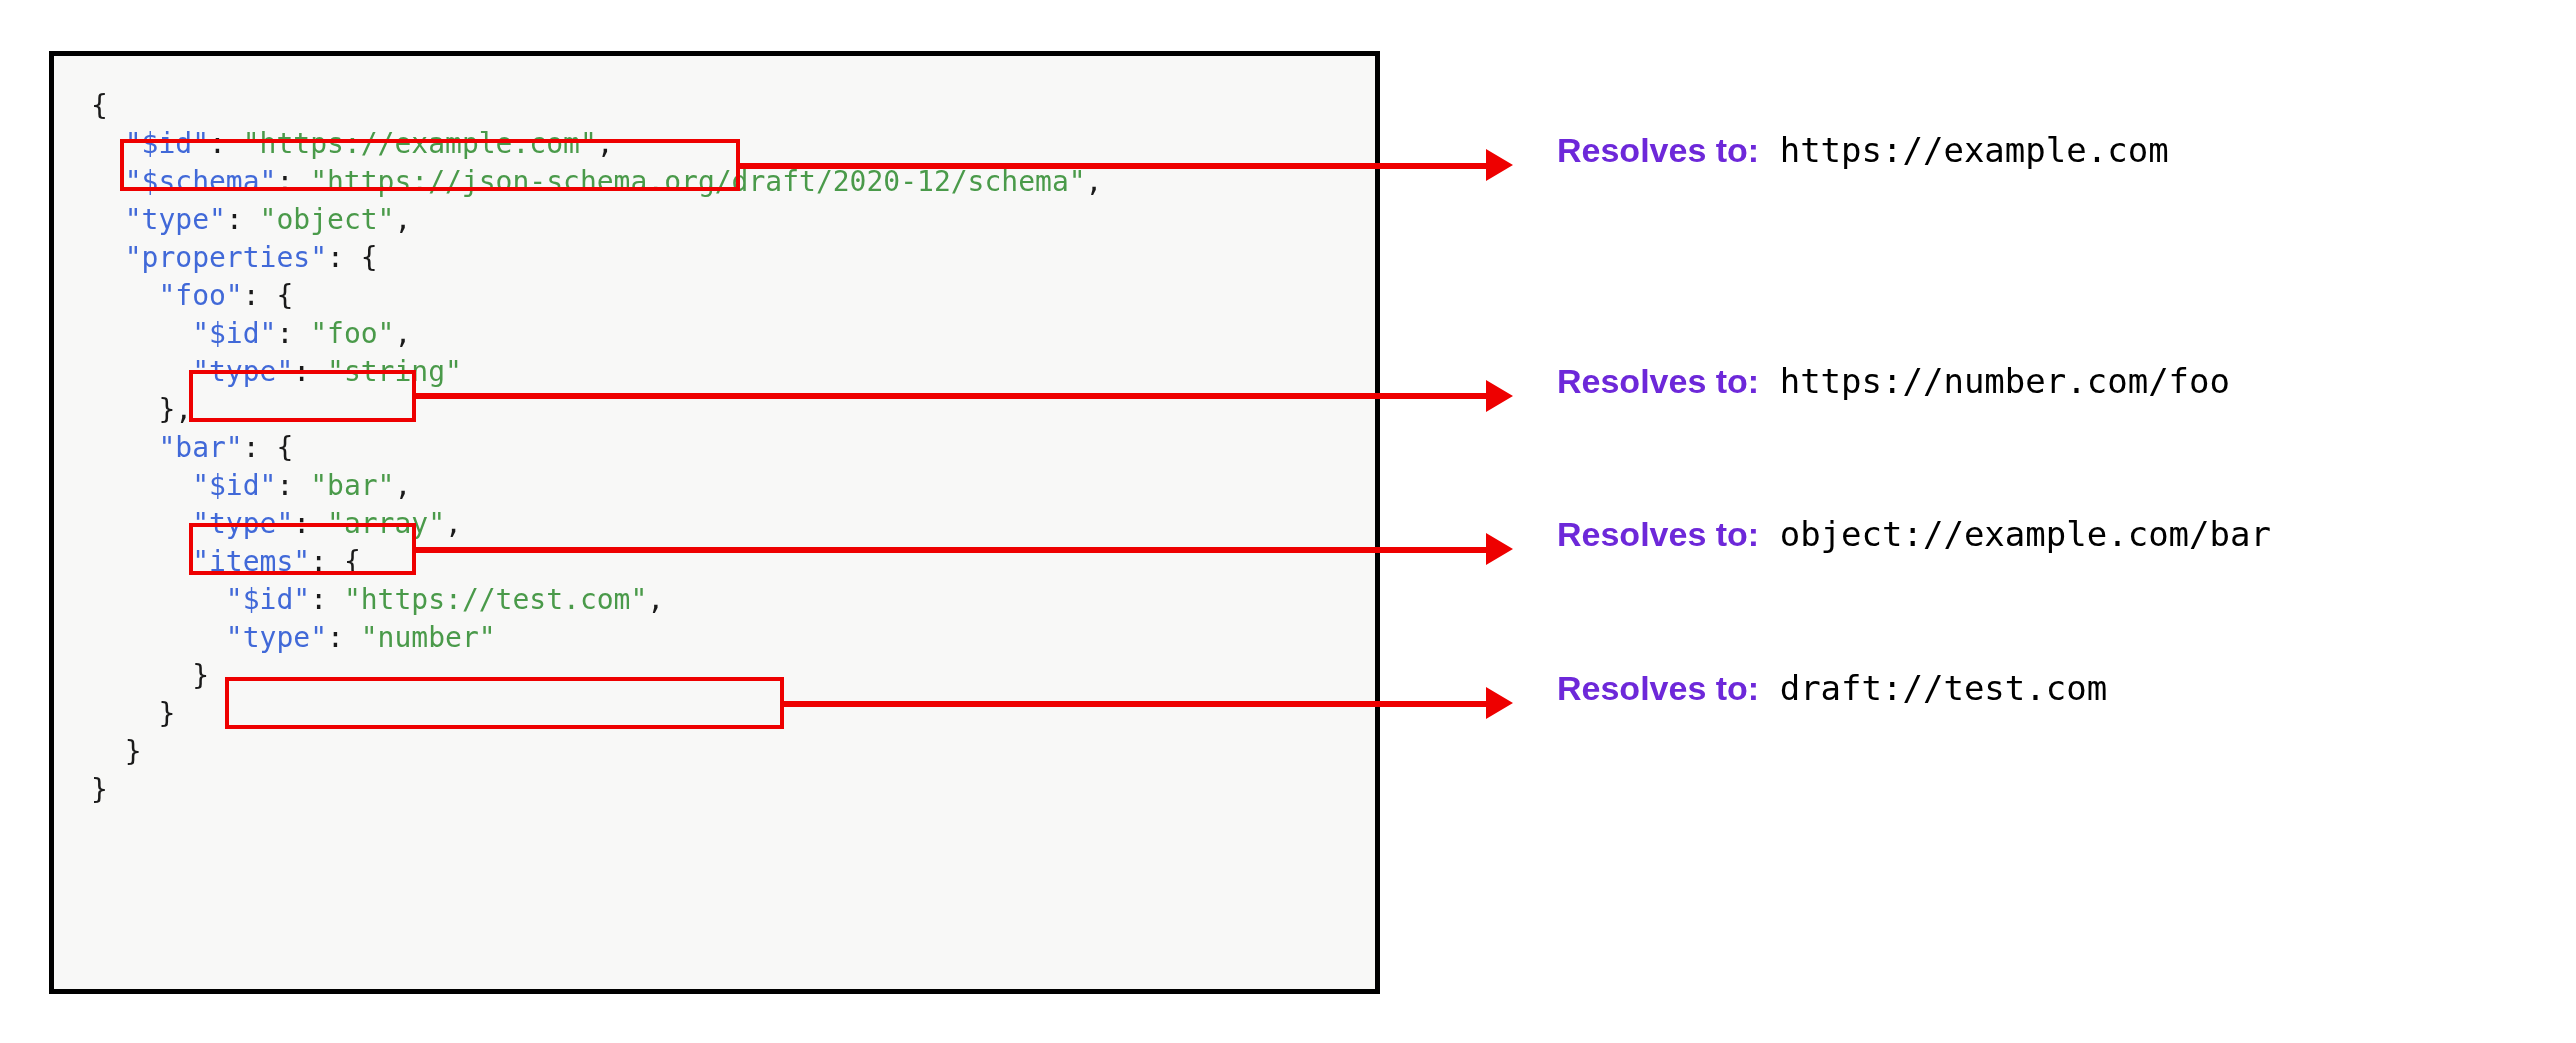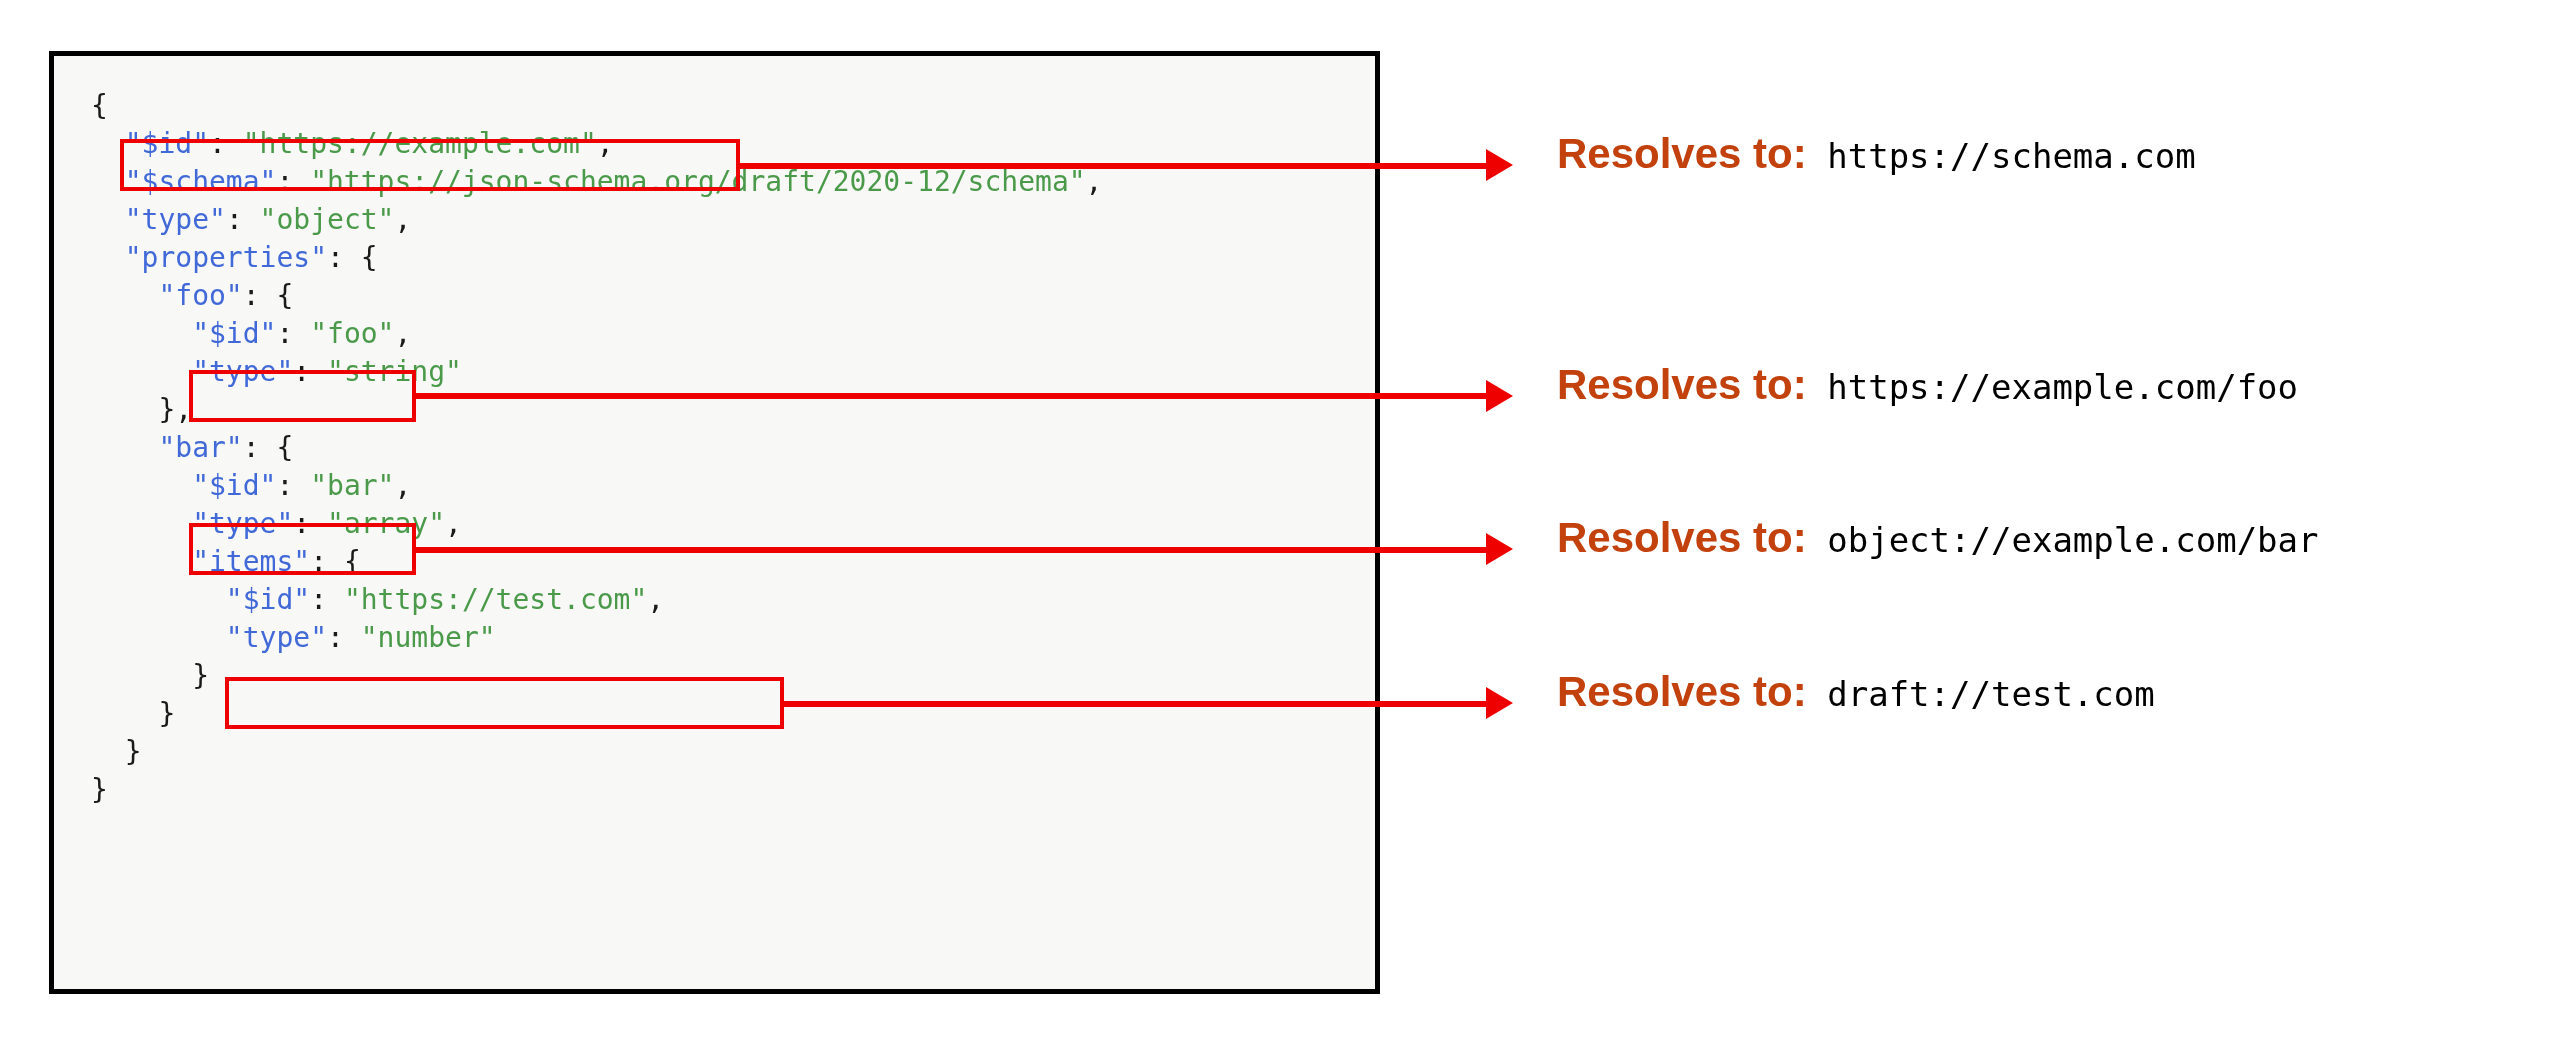--- a/index.html
+++ b/index.html
@@ -67,22 +67,22 @@
 
   
   .annot {
     position: absolute;
     white-space: nowrap;
     line-height: 1;
   }
   .annot .lead-label {
     font-family: "Liberation Sans", sans-serif;
     font-weight: bold;
-    font-size: 42px;
-    color: #c2410c;
+    font-size: 34px;
+    color: #6d28d9;
   }
   .annot .url {
     font-family: "DejaVu Sans Mono", monospace;
     font-weight: normal;
     font-size: 34px;
     color: #000000;
   }
 </style>
 </head>
 <body>
@@ -105,20 +105,20 @@
       <div class="arrowhead" style="left: 1486px; top: 149px;"></div>
       <div class="leader" style="left: 416px; top: 393px; width: 1070px;"></div>
       <div class="arrowhead" style="left: 1486px; top: 380px;"></div>
       <div class="leader" style="left: 416px; top: 547px; width: 1070px;"></div>
       <div class="arrowhead" style="left: 1486px; top: 533px;"></div>
       <div class="leader" style="left: 783px; top: 701px; width: 703px;"></div>
       <div class="arrowhead" style="left: 1486px; top: 687px;"></div>
     </div>
 
   <div id="annotation-layer">
-      <div class="annot" style="left: 1557px; top: 133px;"><span class="lead-label">Resolves to:</span><span class="url"> </span><span class="url">https://schema.com</span></div>
-      <div class="annot" style="left: 1557px; top: 364px;"><span class="lead-label">Resolves to:</span><span class="url"> </span><span class="url">https://example.com/foo</span></div>
+      <div class="annot" style="left: 1557px; top: 133px;"><span class="lead-label">Resolves to:</span><span class="url"> </span><span class="url">https://example.com</span></div>
+      <div class="annot" style="left: 1557px; top: 364px;"><span class="lead-label">Resolves to:</span><span class="url"> </span><span class="url">https://number.com/foo</span></div>
       <div class="annot" style="left: 1557px; top: 517px;"><span class="lead-label">Resolves to:</span><span class="url"> </span><span class="url">object://example.com/bar</span></div>
       <div class="annot" style="left: 1557px; top: 671px;"><span class="lead-label">Resolves to:</span><span class="url"> </span><span class="url">draft://test.com</span></div>
     </div>
 
 </div>
 
 
 </body></html>

